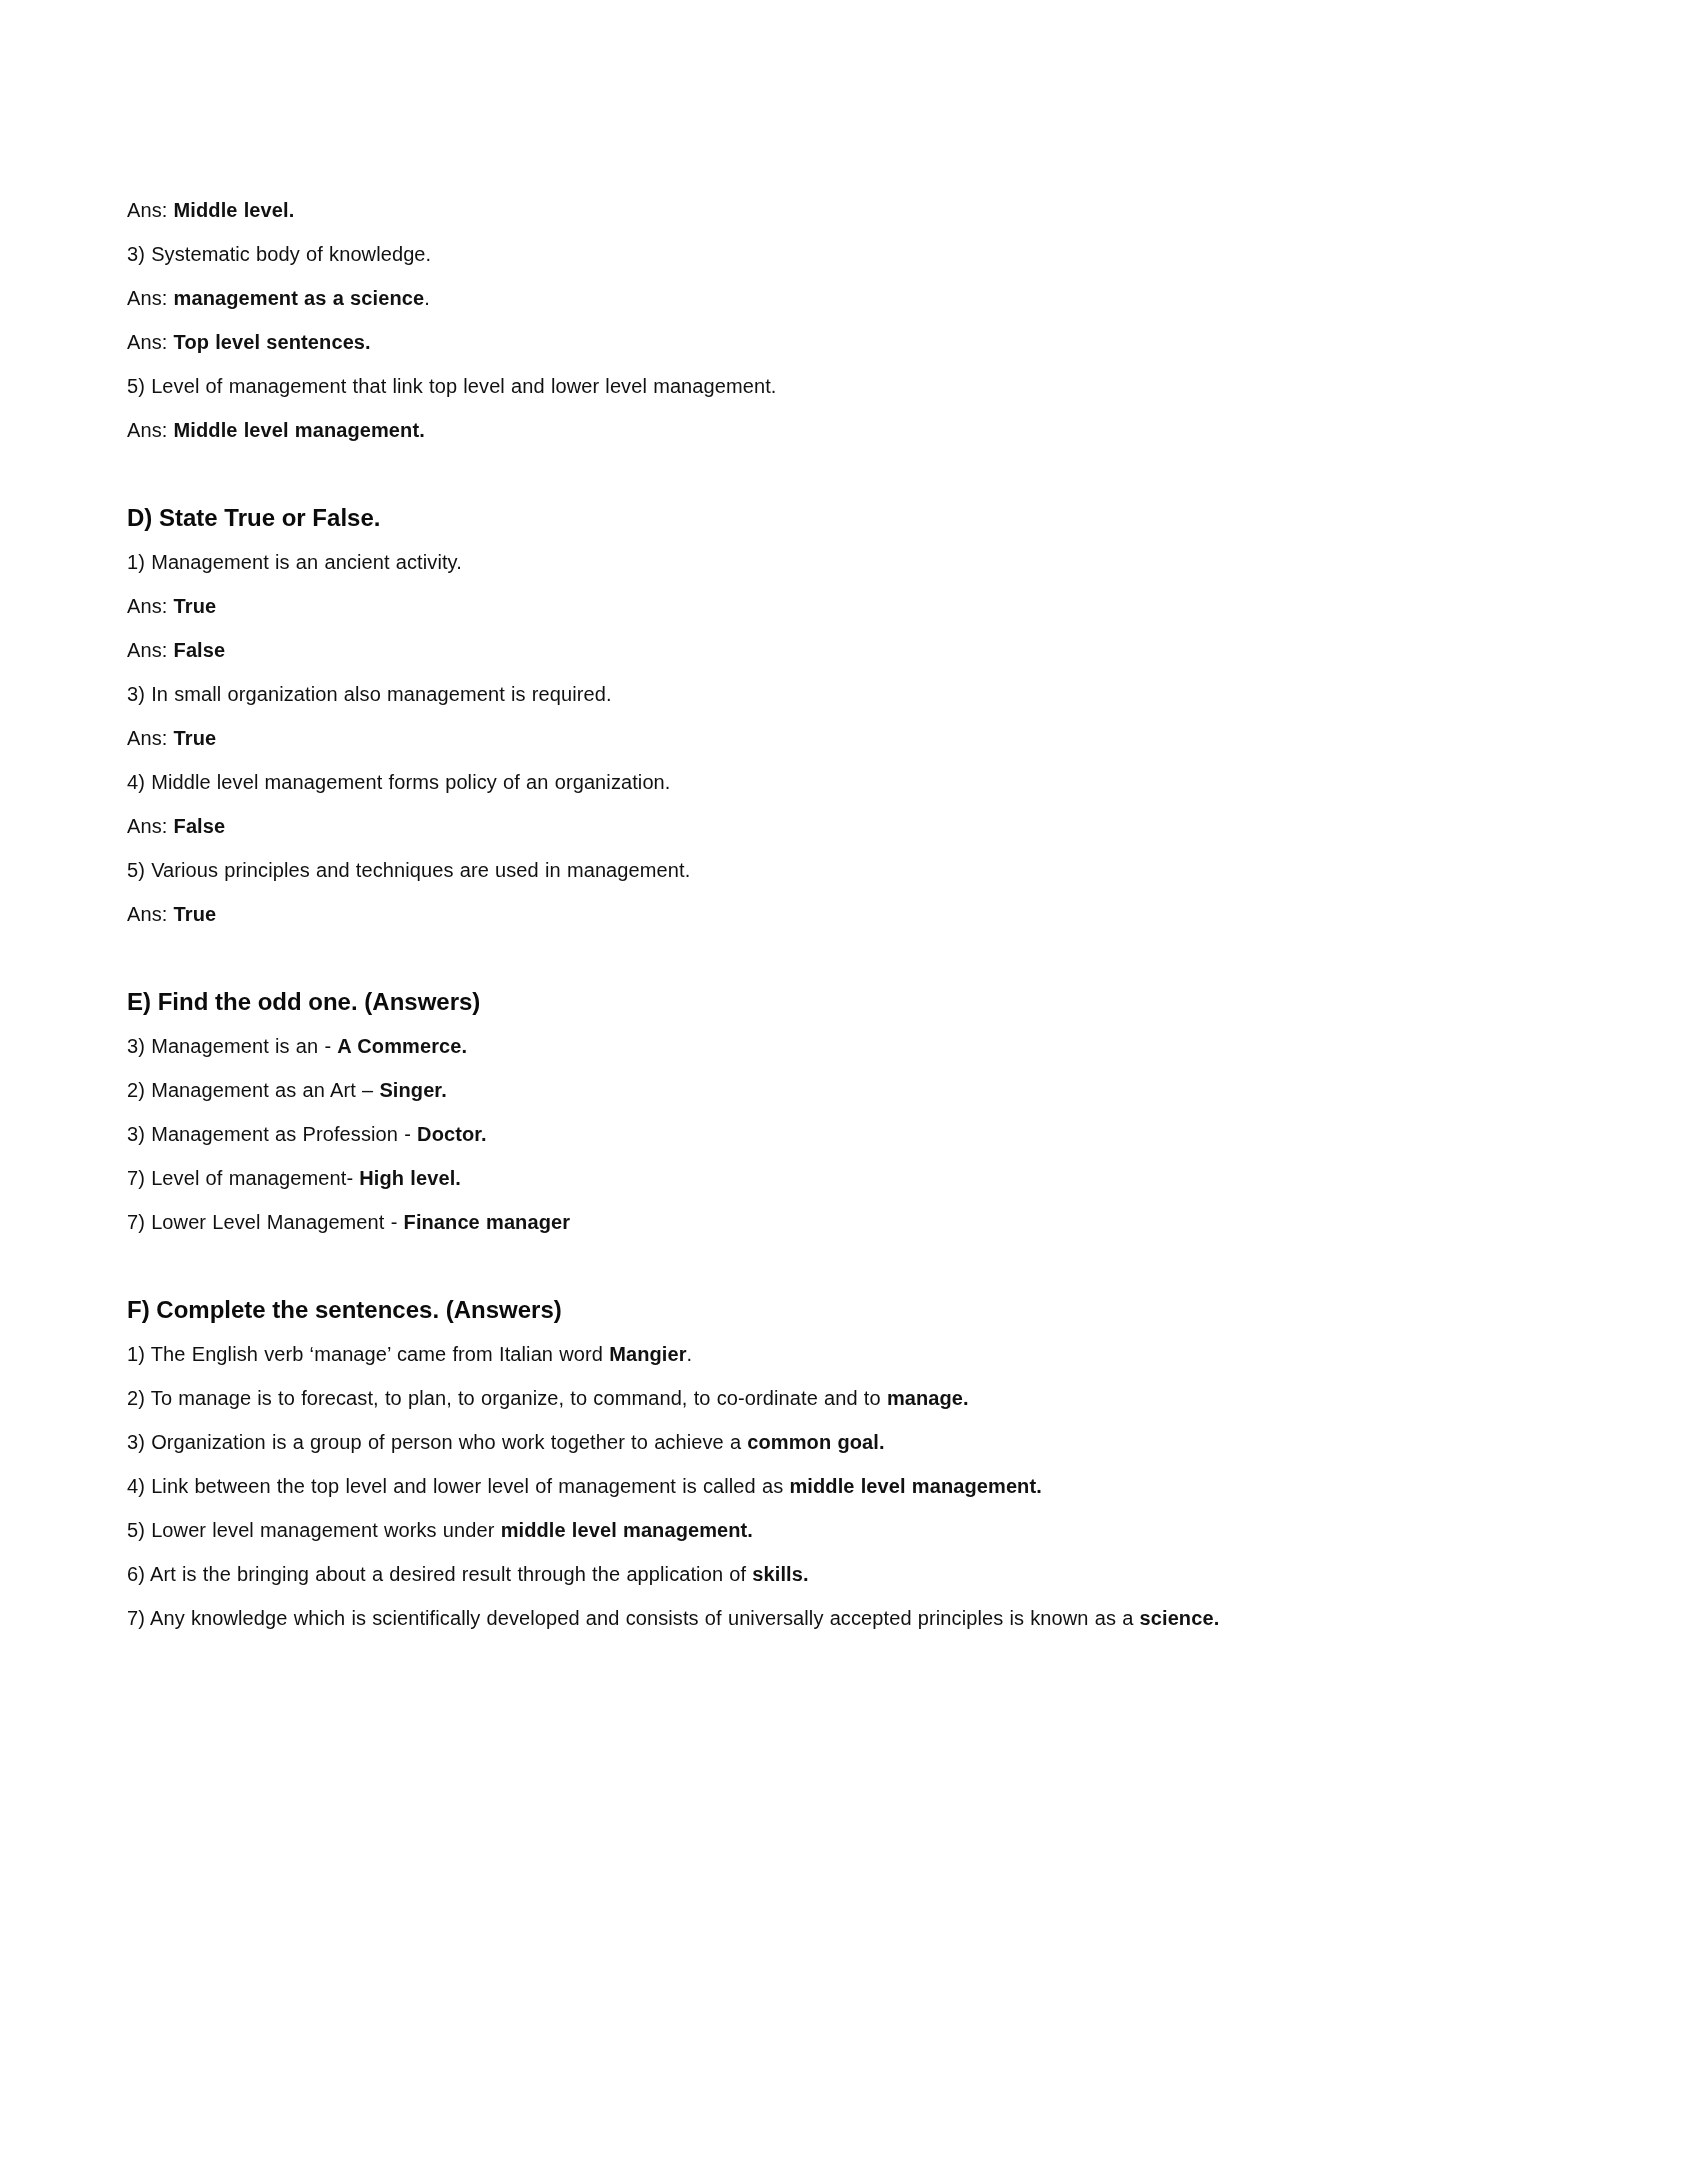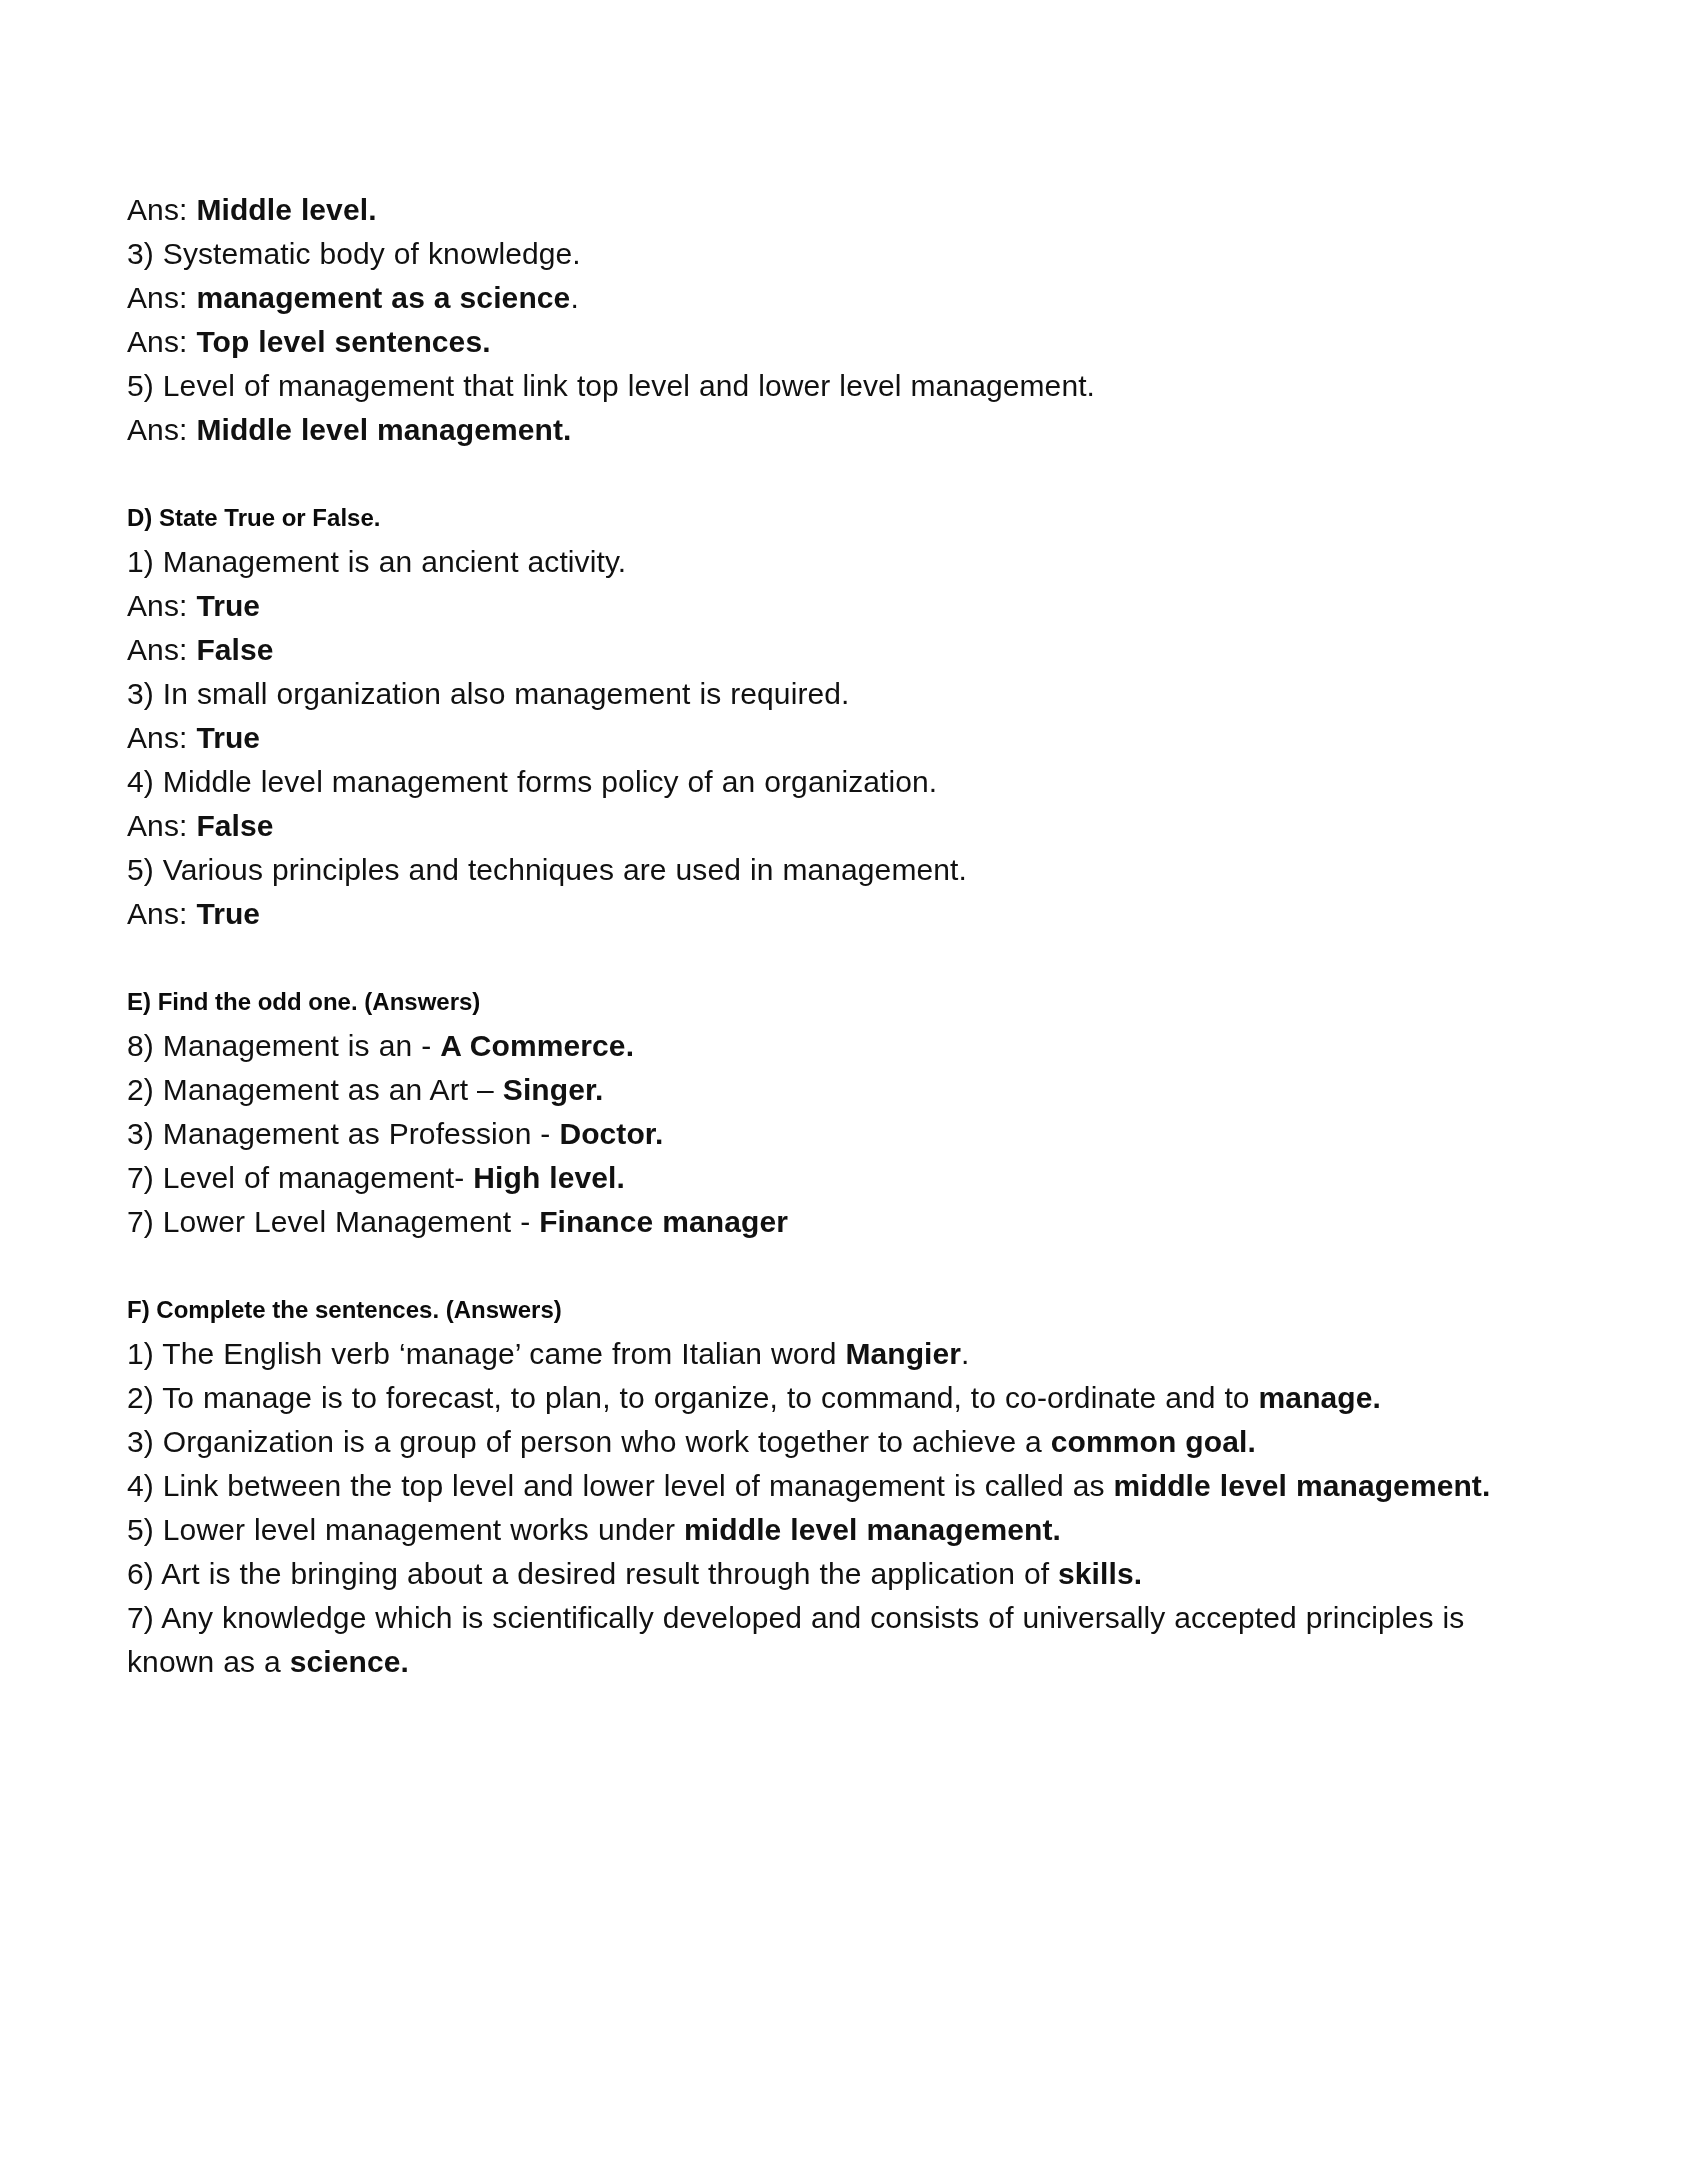--- a/index.html
+++ b/index.html
@@ -23,21 +23,21 @@
     height: 2178px;
     background: #ffffff;
   }
   .content {
     position: absolute;
     left: 127px;
     top: 188px;
     width: 1406px;
   }
   .line {
-    font-size: 30px;
+    font-size: 20px;
     line-height: 44px;
     letter-spacing: 0.1px;
     color: #111111;
     white-space: normal;
     word-spacing: 0.5px;
   }
   .line b {
     font-weight: bold;
   }
   .heading {
@@ -81,21 +81,21 @@
       <div class="line"><span>4) Middle level management forms policy of an organization.</span></div>
       <div class="line"><span>Ans: </span><b>False</b></div>
       <div class="line"><span>5) Various principles and techniques are used in management.</span></div>
       <div class="line"><span>Ans: </span><b>True</b></div>
     </div>
 
     <div class="gap"></div>
 
     <div class="section">
       <div class="heading">E) Find the odd one. (Answers)</div>
-      <div class="line"><span>8) Management is an - </span><b>A Commerce.</b></div>
+      <div class="line"><span>3) Management is an - </span><b>A Commerce.</b></div>
       <div class="line"><span>2) Management as an Art – </span><b>Singer.</b></div>
       <div class="line"><span>3) Management as Profession - </span><b>Doctor.</b></div>
       <div class="line"><span>7) Level of management- </span><b>High level.</b></div>
       <div class="line"><span>7) Lower Level Management - </span><b>Finance manager</b></div>
     </div>
 
     <div class="gap"></div>
 
     <div class="section">
       <div class="heading">F) Complete the sentences. (Answers)</div>

